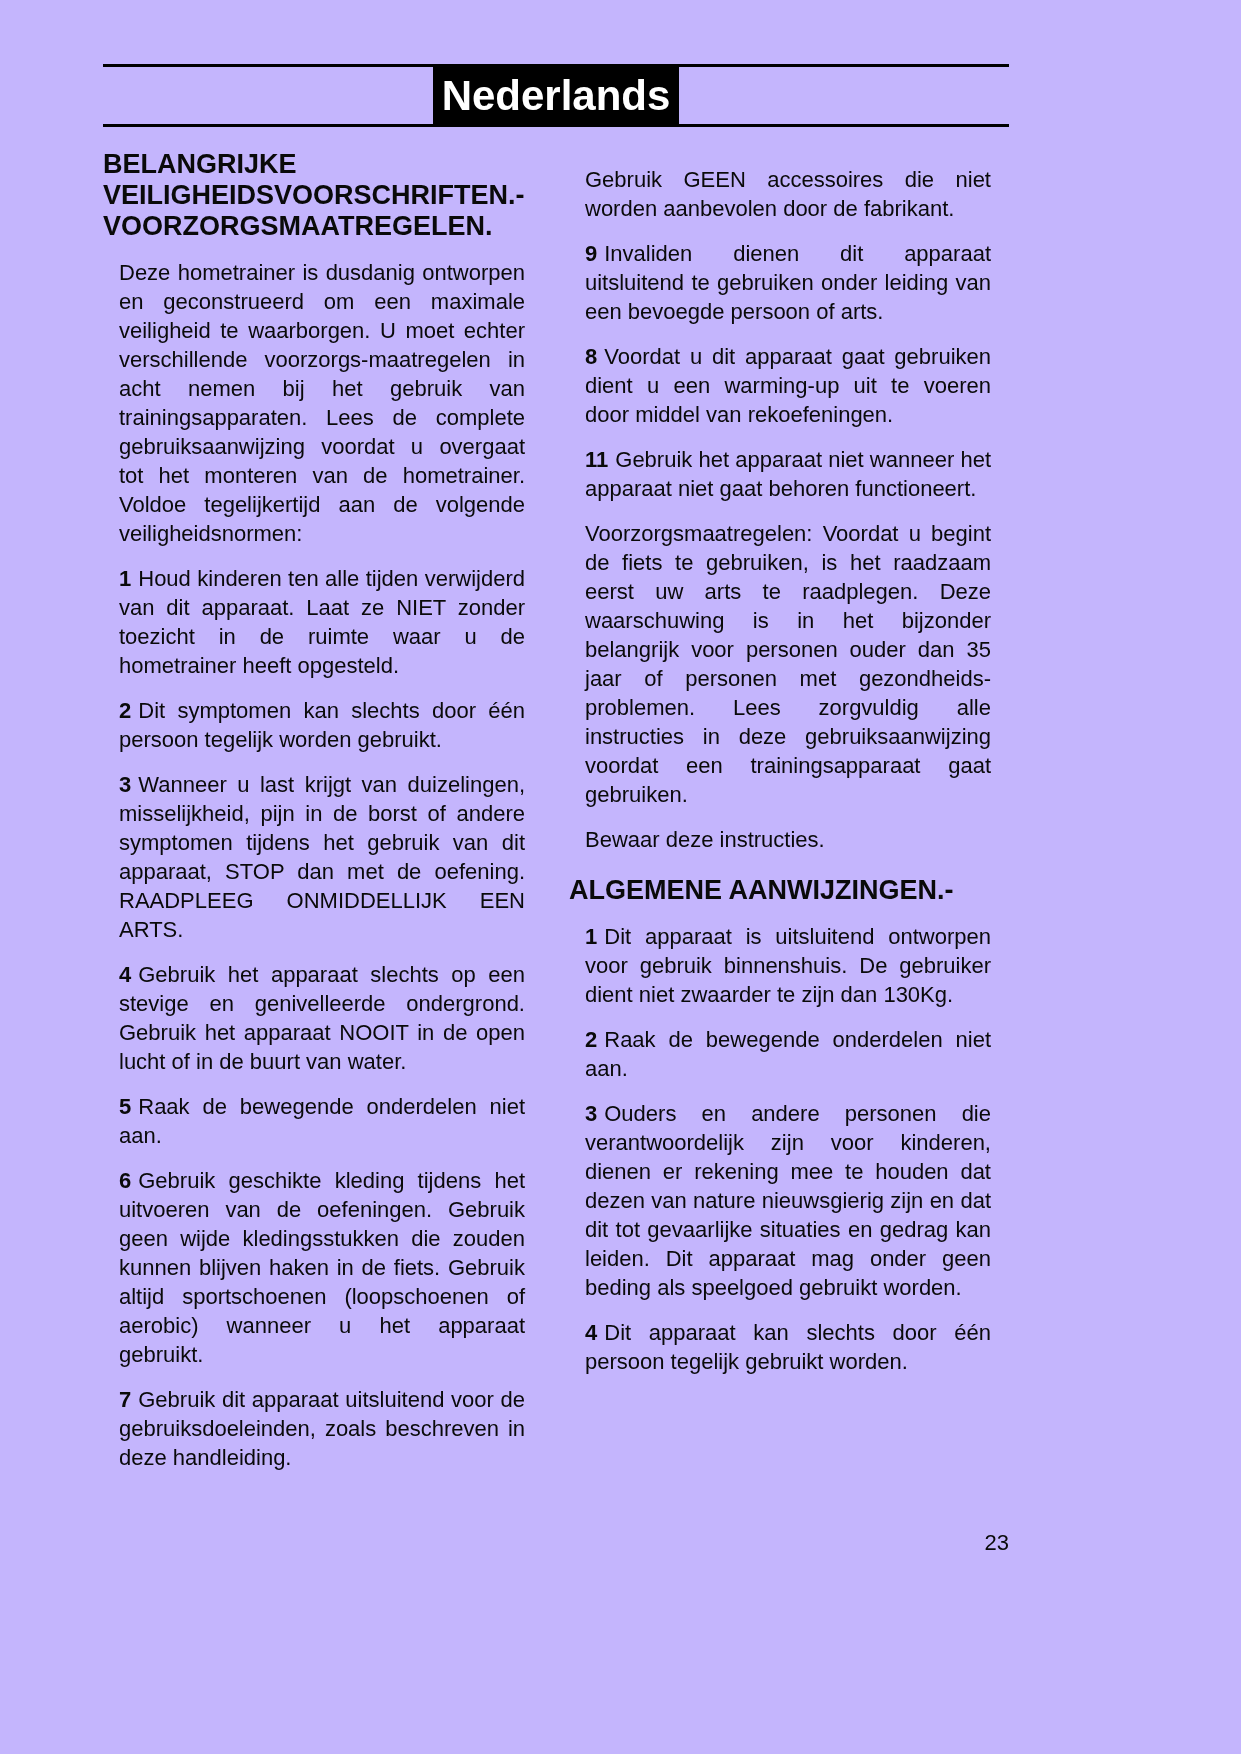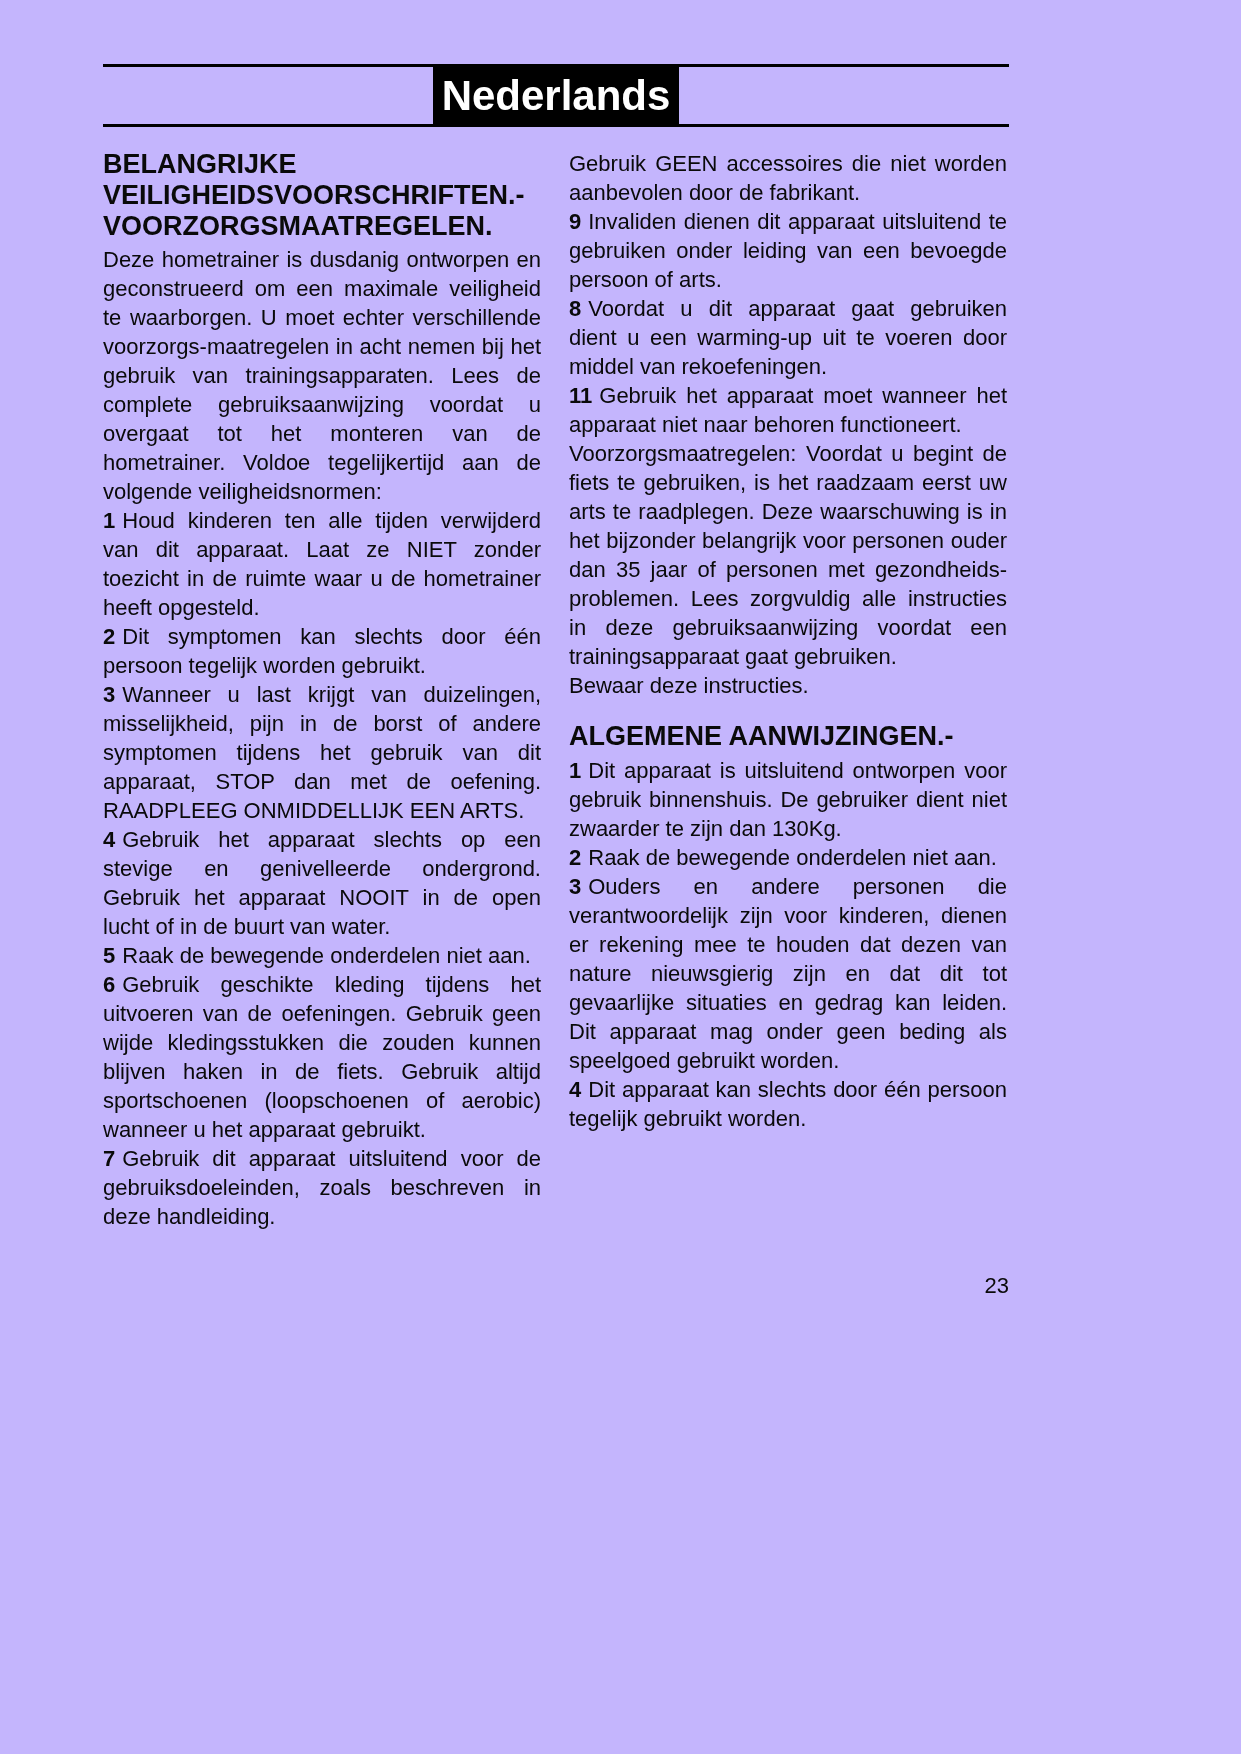--- a/index.html
+++ b/index.html
@@ -56,21 +56,21 @@
   .hline { display: block; }
 
   .sub-heading {
     font-size: 27px;
     line-height: 31px;
     font-weight: bold;
     text-align: left;
     margin: 21px 0 4px 0;
   }
 
-  p.para { margin: 0; text-align: justify; }
+  p.para { margin: 16px; text-align: justify; }
   .num { font-weight: bold; margin-right: 7px; }
 
   .footer {
     text-align: right;
     font-size: 22px;
     margin-top: 42px;
   }
 </style>
 </head>
 <body>
@@ -99,21 +99,21 @@
       <p class="para"><span class="num">5</span><span>Raak de bewegende onderdelen niet aan.</span></p>
       <p class="para"><span class="num">6</span><span>Gebruik geschikte kleding tijdens het uitvoeren van de oefeningen. Gebruik geen wijde kledingsstukken die zouden kunnen blijven haken in de fiets. Gebruik altijd sportschoenen (loopschoenen of aerobic) wanneer u het apparaat gebruikt.</span></p>
       <p class="para"><span class="num">7</span><span>Gebruik dit apparaat uitsluitend voor de gebruiksdoeleinden, zoals beschreven in deze handleiding.</span></p>
     </div>
 
     <div class="col">
       <p class="para"><span>Gebruik GEEN accessoires die niet worden aanbevolen door de fabrikant.</span></p>
 
       <p class="para"><span class="num">9</span><span>Invaliden dienen dit apparaat uitsluitend te gebruiken onder leiding van een bevoegde persoon of arts.</span></p>
       <p class="para"><span class="num">8</span><span>Voordat u dit apparaat gaat gebruiken dient u een warming-up uit te voeren door middel van rekoefeningen.</span></p>
-      <p class="para"><span class="num">11</span><span>Gebruik het apparaat moet wanneer het apparaat niet naar behoren functioneert.</span></p>
+      <p class="para"><span class="num">11</span><span>Gebruik het apparaat niet wanneer het apparaat niet gaat behoren functioneert.</span></p>
 
       <p class="para"><span>Voorzorgsmaatregelen: Voordat u begint de fiets te gebruiken, is het raadzaam eerst uw arts te raadplegen. Deze waarschuwing is in het bijzonder belangrijk voor personen ouder dan 35 jaar of personen met gezondheids-problemen. Lees zorgvuldig alle instructies in deze gebruiksaanwijzing voordat een trainingsapparaat gaat gebruiken.</span></p>
       <p class="para"><span>Bewaar deze instructies.</span></p>
 
       <h2 class="sub-heading">ALGEMENE AANWIJZINGEN.-</h2>
 
       <p class="para"><span class="num">1</span><span>Dit apparaat is uitsluitend ontworpen voor gebruik binnenshuis. De gebruiker dient niet zwaarder te zijn dan 130Kg.</span></p>
       <p class="para"><span class="num">2</span><span>Raak de bewegende onderdelen niet aan.</span></p>
       <p class="para"><span class="num">3</span><span>Ouders en andere personen die verantwoordelijk zijn voor kinderen, dienen er rekening mee te houden dat dezen van nature nieuwsgierig zijn en dat dit tot gevaarlijke situaties en gedrag kan leiden. Dit apparaat mag onder geen beding als speelgoed gebruikt worden.</span></p>
       <p class="para"><span class="num">4</span><span>Dit apparaat kan slechts door één persoon tegelijk gebruikt worden.</span></p>

